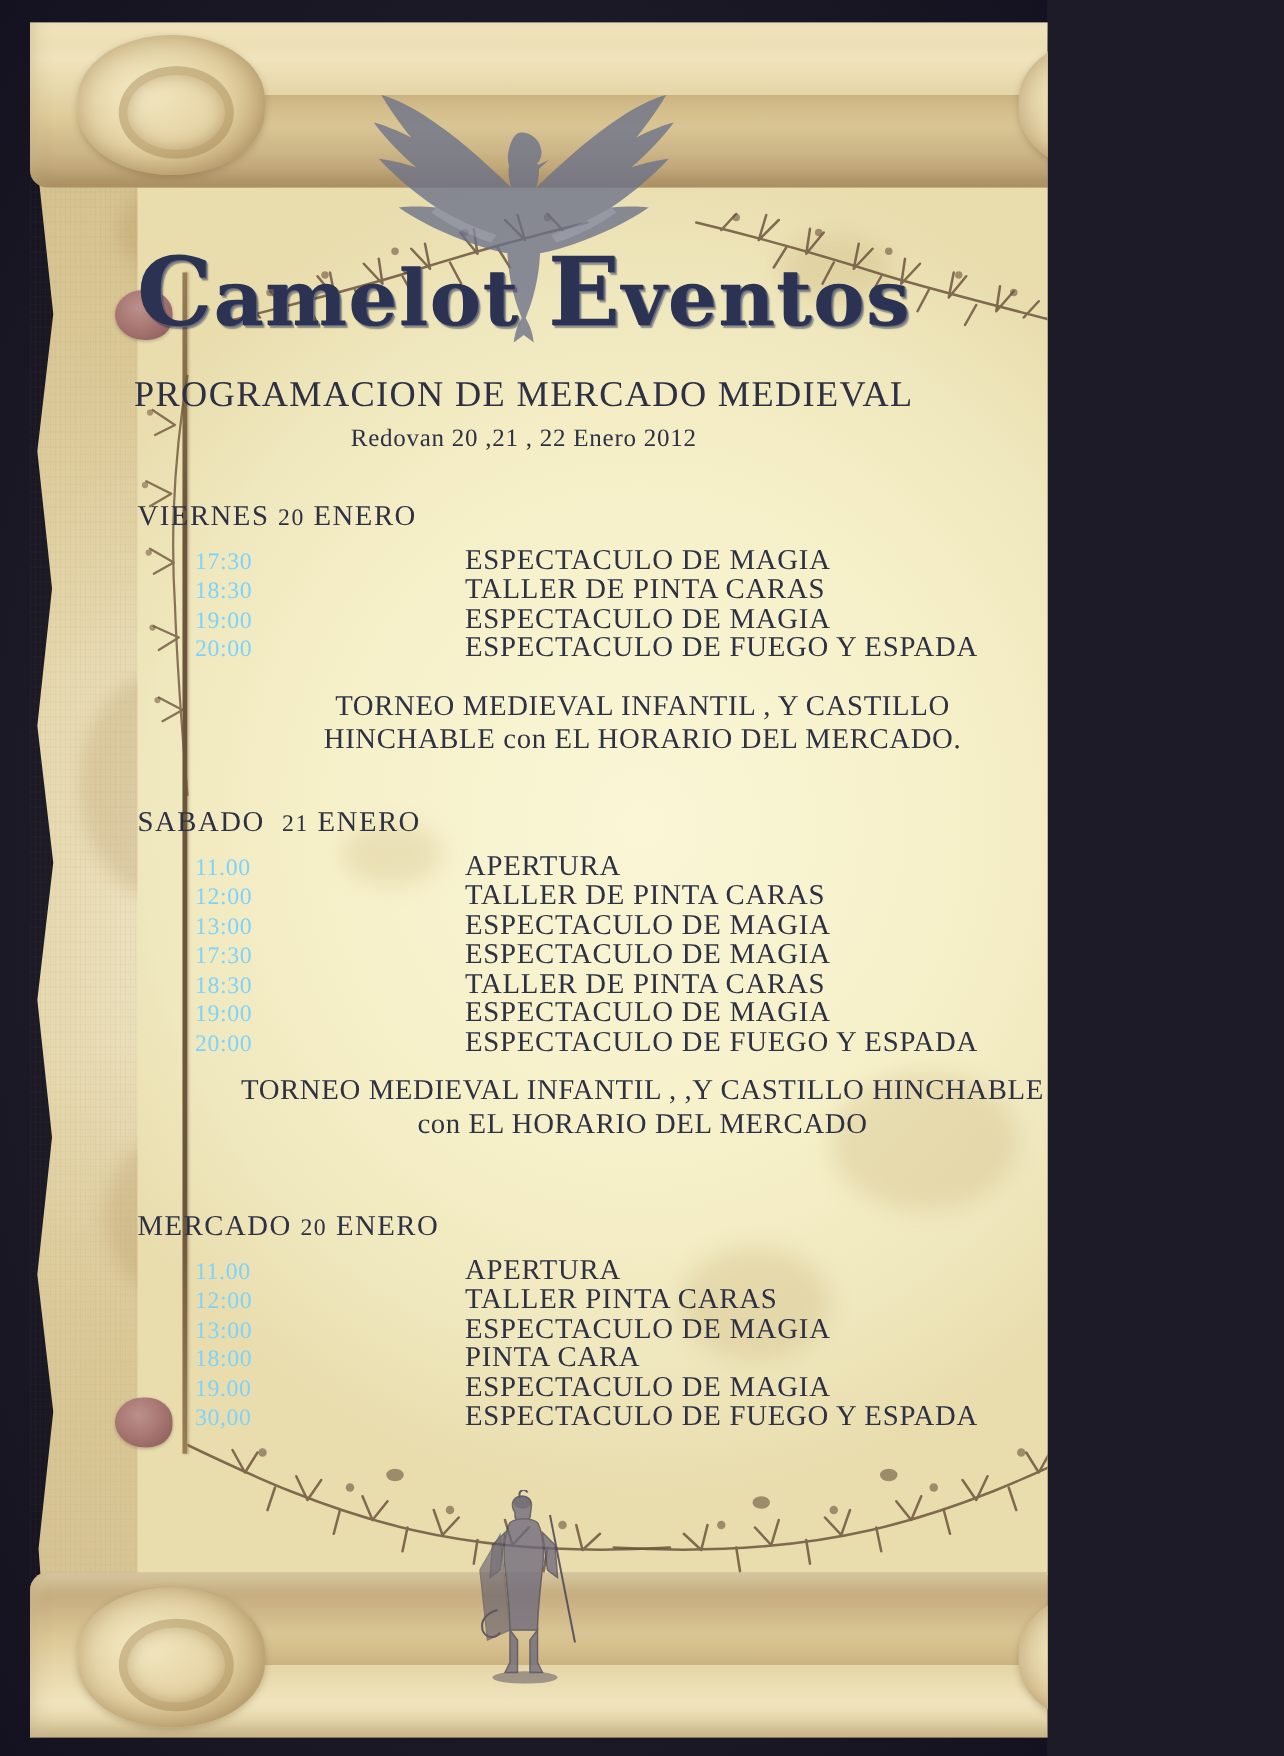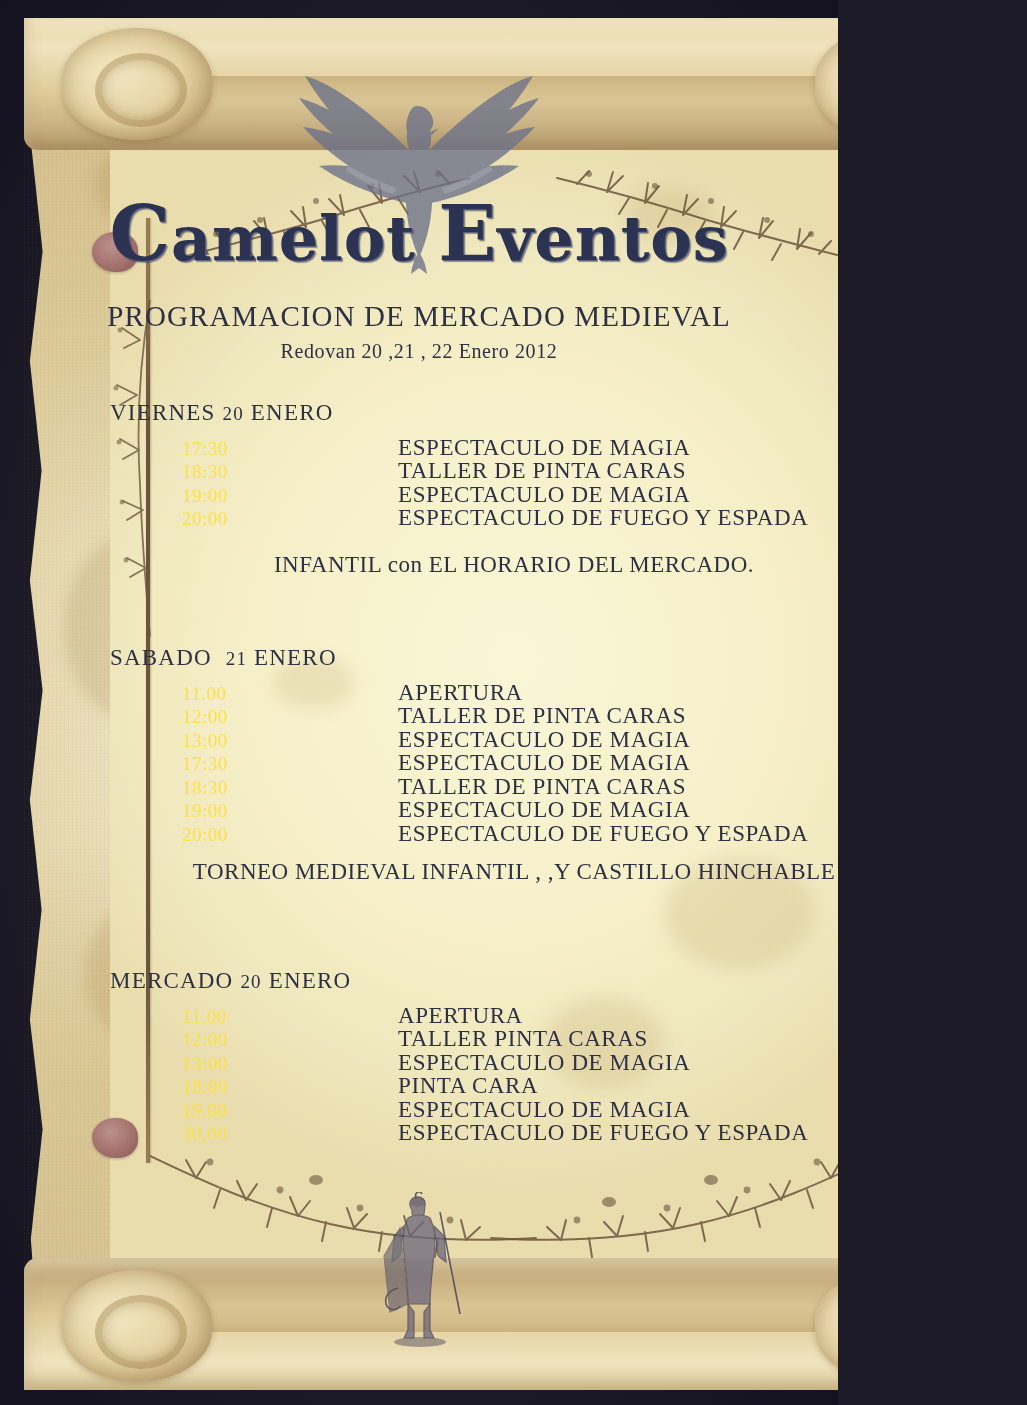--- a/index.html
+++ b/index.html
@@ -127,22 +127,22 @@
   
   .day{position:absolute;left:110px;width:808px;}
   .day-title{
     text-align:left;font-family:"Liberation Serif",serif;font-size:23px;
     letter-spacing:1.2px;color:#2e3043;margin:0 0 10px 0;
   }
   .day-title .num{font-size:19px;}
   .rows{margin:0;padding:0;list-style:none;}
   .row{display:flex;align-items:baseline;line-height:1.02;}
   .time{
-    width:170px;flex:0 0 170px;text-align:left;padding-left:72px;
-    font-family:"Liberation Serif",serif;font-size:19px;color:#fde047;letter-spacing:.5px;
+    width:170px;flex:0 0 170px;text-align:left;padding-left:46px;
+    font-family:"Liberation Serif",serif;font-size:19px;color:#7dd3fc;letter-spacing:.5px;
   }
   .evt{
     font-family:"Liberation Serif",serif;font-size:23px;color:#2e3043;letter-spacing:.6px;margin-left:46px;
   }
   .note{
     text-align:center;font-family:"Liberation Serif",serif;font-size:23px;
     color:#2e3043;letter-spacing:.5px;line-height:1.16;
   }
 
   
@@ -363,21 +363,22 @@
         <li class="row">
           <span class="time">19:00</span>
           <span class="evt">ESPECTACULO DE MAGIA</span>
         </li>
         <li class="row">
           <span class="time">20:00</span>
           <span class="evt">ESPECTACULO DE FUEGO Y ESPADA</span>
         </li>
       </ul>
     <div class="note" style="margin-top:22px;">
-      <div>INFANTIL con EL HORARIO  DEL  MERCADO.</div>
+      <div>TORNEO MEDIEVAL INFANTIL   , Y CASTILLO</div>
+      <div>HINCHABLE con EL HORARIO  DEL  MERCADO.</div>
     </div>
   </div>
 
   <div class="day" id="day1" style="top:645px;">
     <div class="day-title">
       <span>SABADO</span>
       &nbsp;<span class="num">21</span>
       <span>ENERO</span>
     </div>
     <ul class="rows" id="rows1">
@@ -405,20 +406,21 @@
           <span class="time">19:00</span>
           <span class="evt">ESPECTACULO DE MAGIA</span>
         </li>
         <li class="row">
           <span class="time">20:00</span>
           <span class="evt">ESPECTACULO DE FUEGO Y ESPADA</span>
         </li>
       </ul>
     <div class="note" style="margin-top:14px;">
       <div>TORNEO MEDIEVAL INFANTIL  , ,Y CASTILLO  HINCHABLE</div>
+      <div>con EL HORARIO  DEL MERCADO</div>
     </div>
   </div>
 
   <div class="day" id="day2" style="top:968px;">
     <div class="day-title">
       <span>MERCADO</span>
       <span class="num">20</span>
       <span>ENERO</span>
     </div>
     <ul class="rows" id="rows2">

